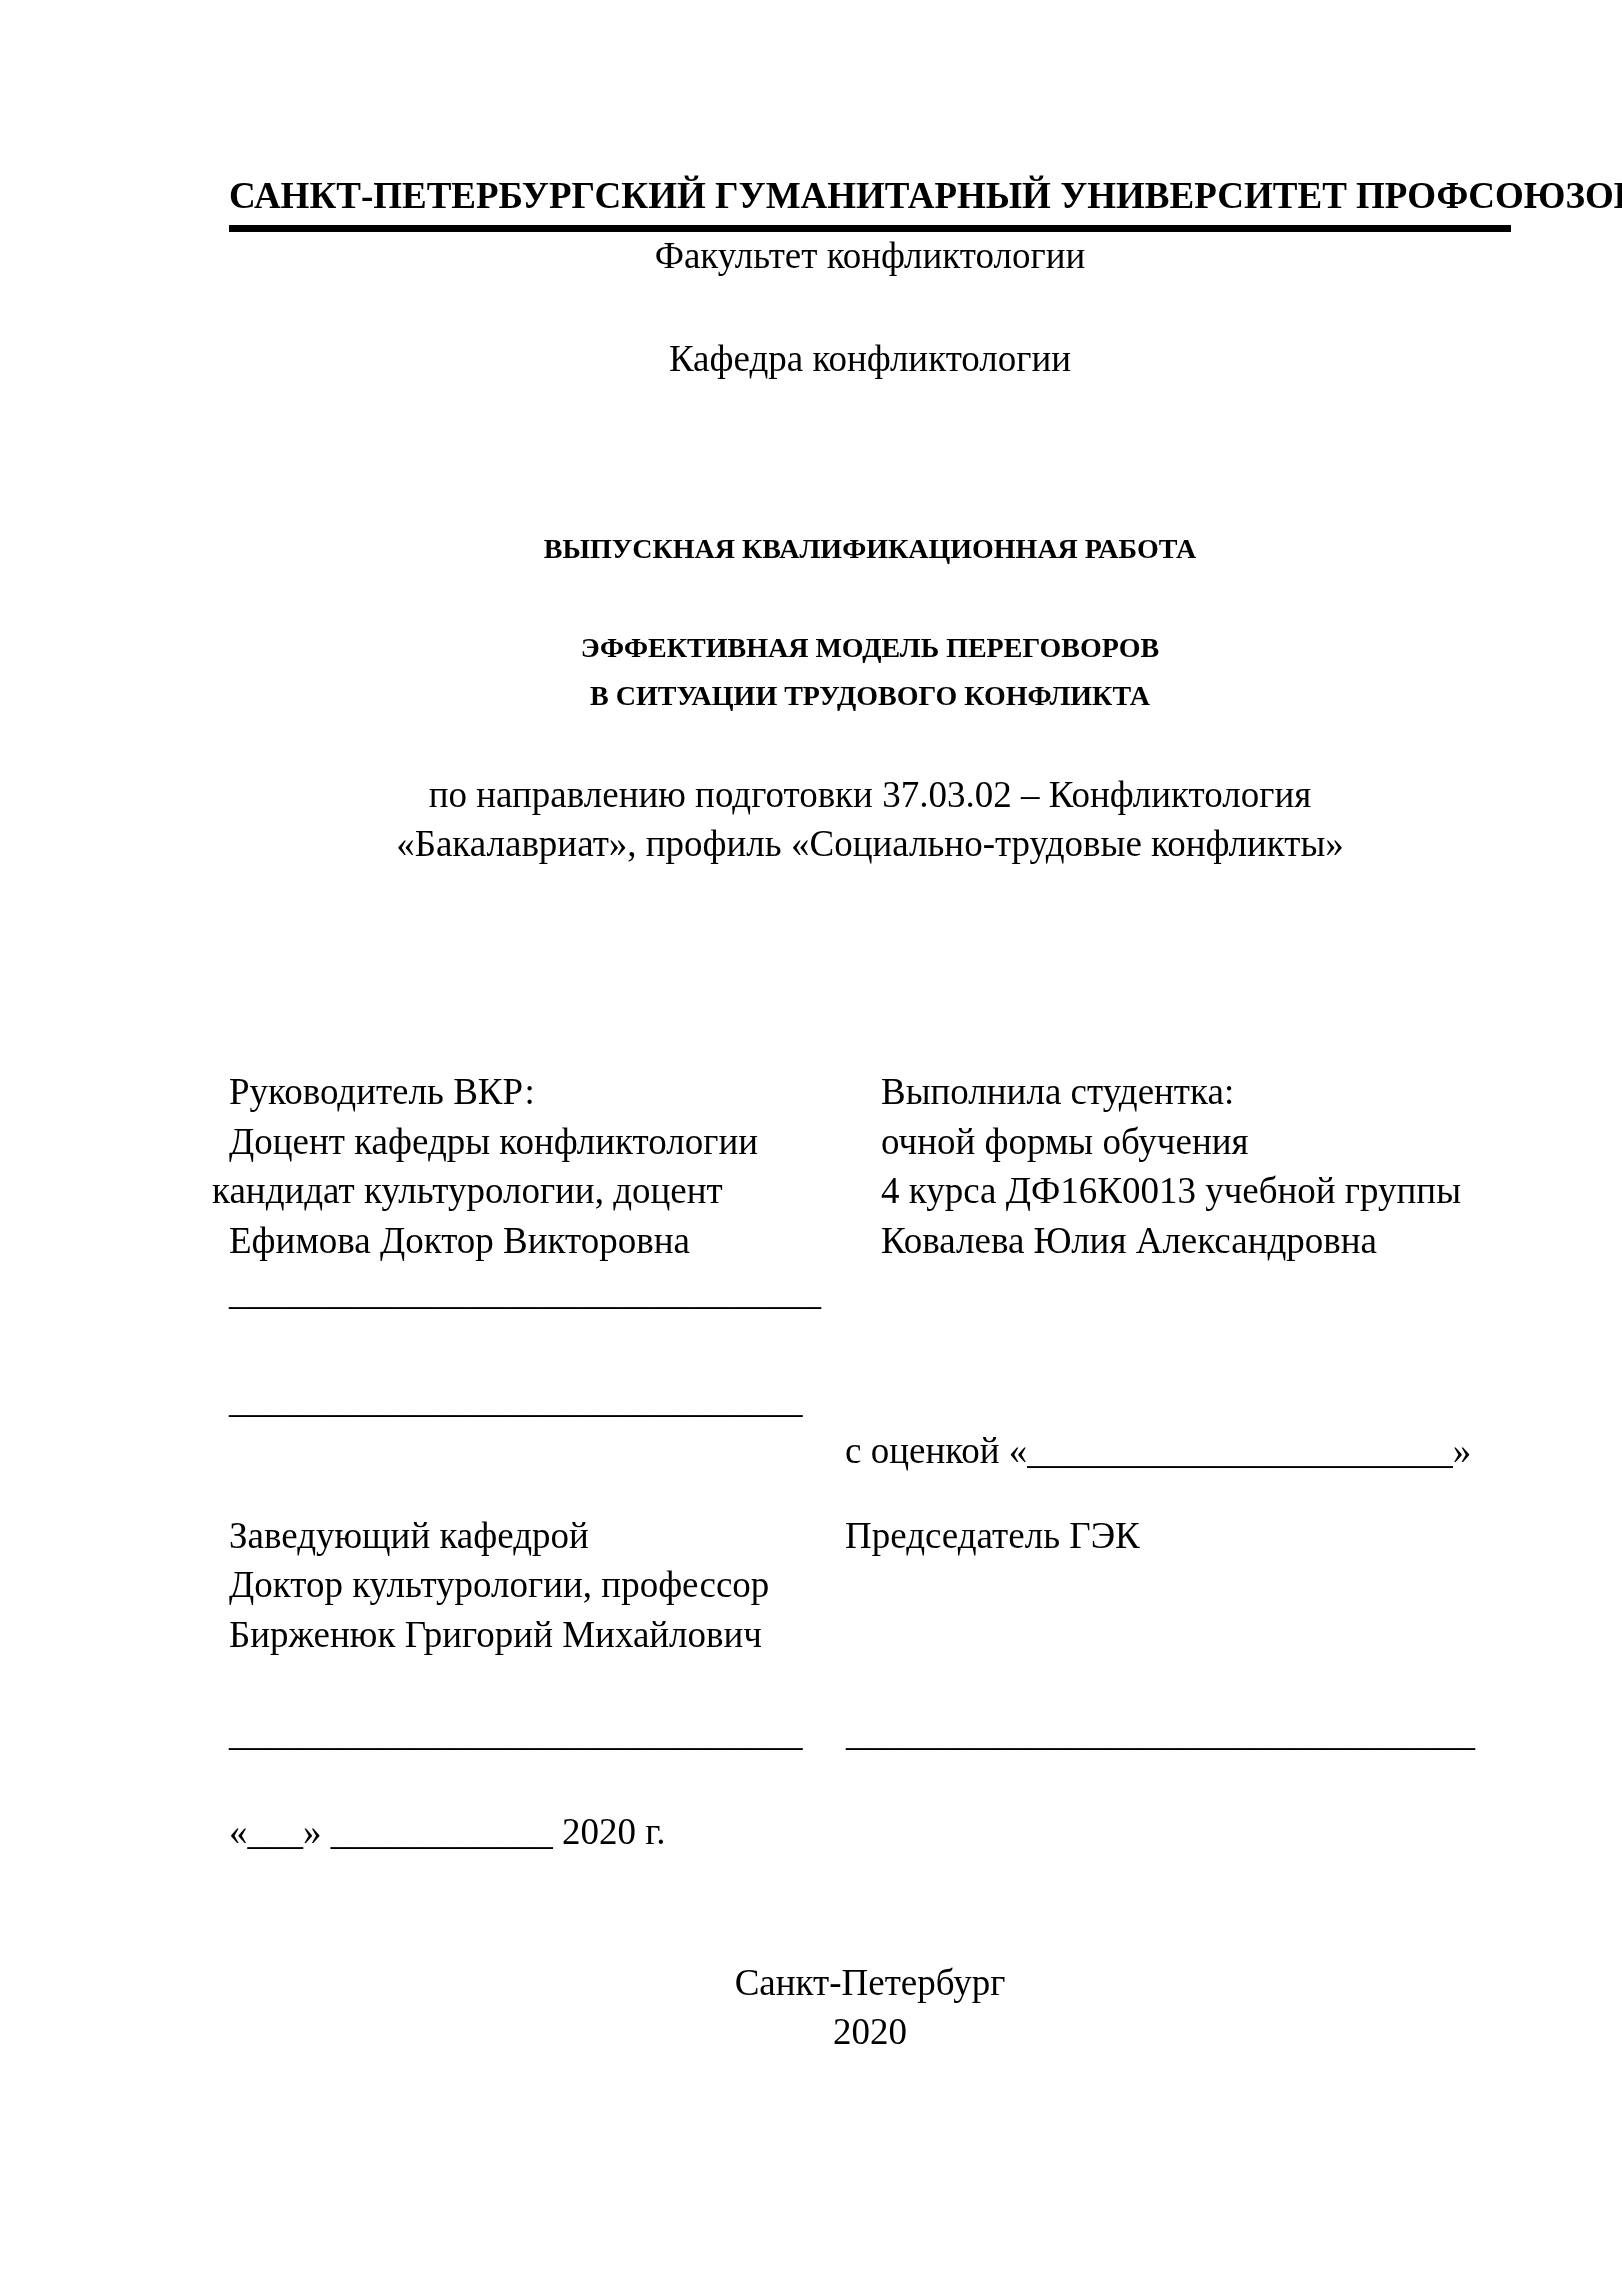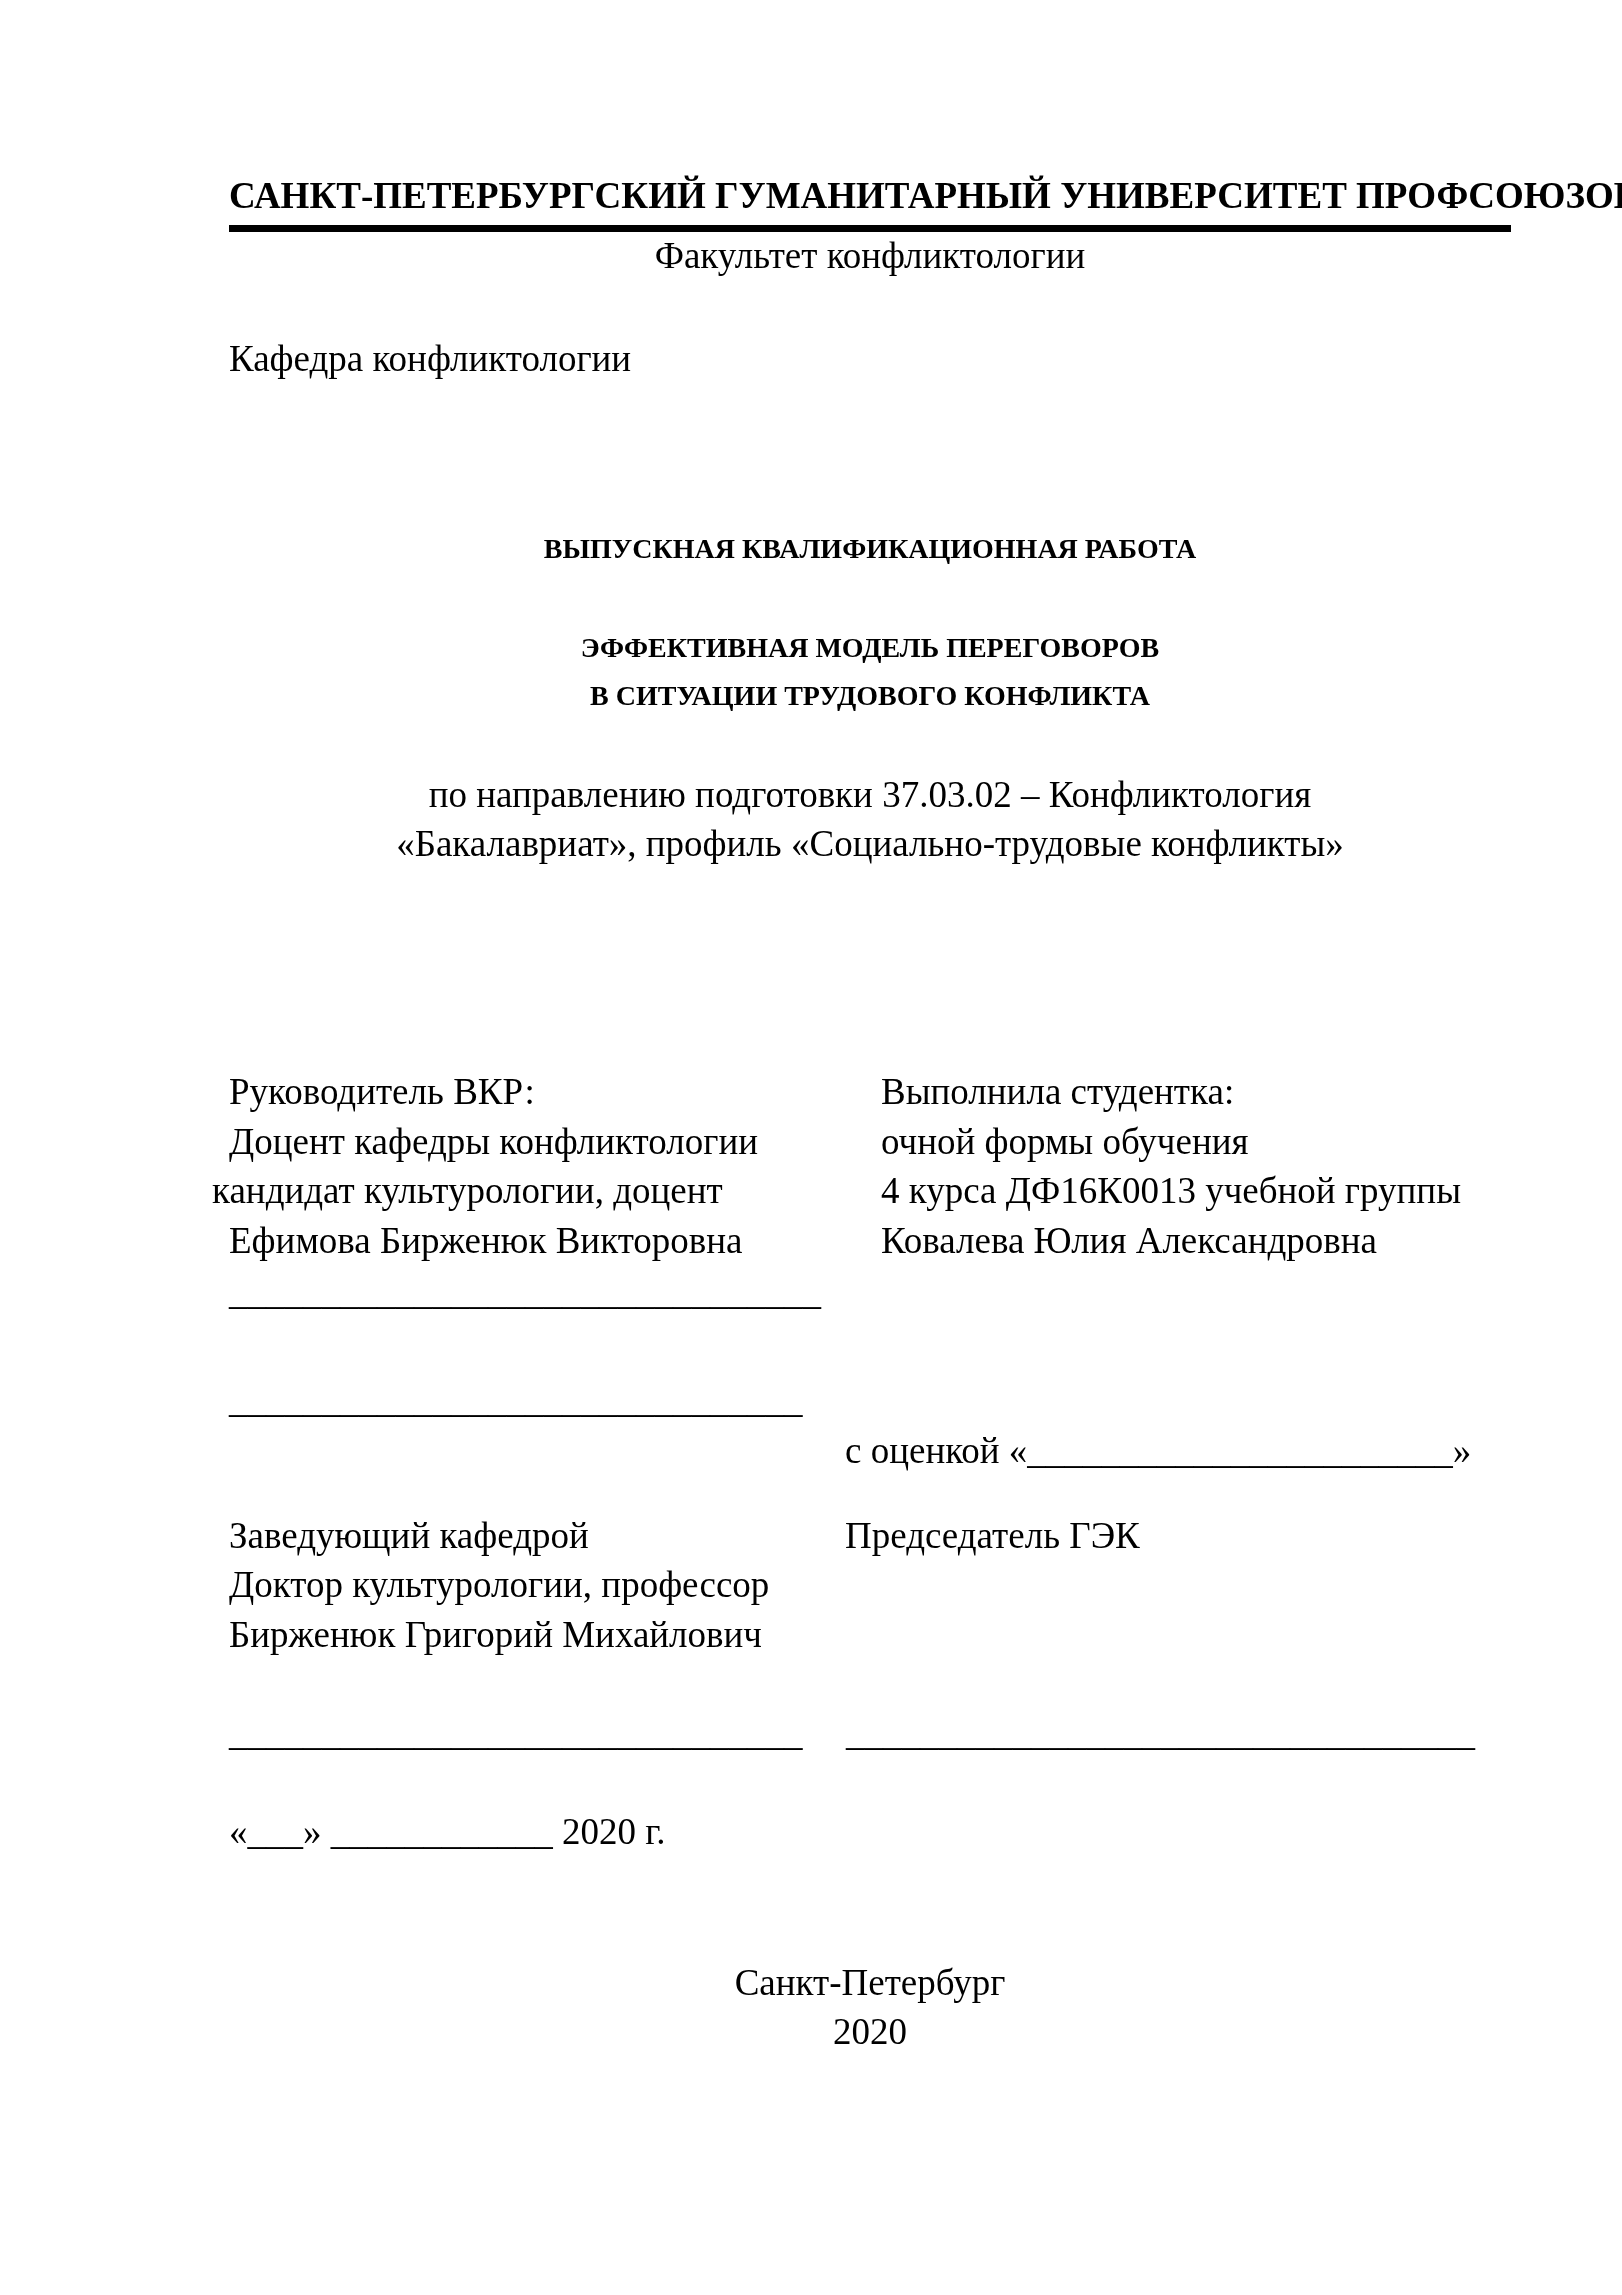--- a/index.html
+++ b/index.html
@@ -15,21 +15,21 @@
   .t {
     position: absolute;
     white-space: pre;
     color: #000000;
     font-size: 37px;
     line-height: 45px;
   }
   .bold { font-weight: bold; }
   .big  { font-size: 28px; line-height: 49px; }
   .center { left: 229px; width: 1282px; text-align: center; }
-  .right-align { left: 229px; width: 1282px; text-align: left; }
+  .right-align { left: 229px; width: 1282px; text-align: center; }
   .rule {
     position: absolute;
     left: 229px;
     width: 1282px;
     height: 7px;
     background: #000000;
   }
 </style>
 </head>
 <body>
@@ -43,21 +43,21 @@
 
   <div class="t bold big center" style="top:524px">ВЫПУСКНАЯ КВАЛИФИКАЦИОННАЯ РАБОТА</div>
   <div class="t bold big center" style="top:623px">ЭФФЕКТИВНАЯ МОДЕЛЬ ПЕРЕГОВОРОВ</div>
   <div class="t bold big center" style="top:671px">В СИТУАЦИИ ТРУДОВОГО КОНФЛИКТА</div>
   <div class="t center" style="top:772px">по направлению подготовки 37.03.02 – Конфликтология</div>
   <div class="t center" style="top:821px">«Бакалавриат», профиль «Социально-трудовые конфликты»</div>
 
   <div class="t" style="left:229px; top:1069px">Руководитель ВКР:</div>
   <div class="t" style="left:229px; top:1119px">Доцент кафедры конфликтологии</div>
   <div class="t" style="left:212px; top:1168px">кандидат культурологии, доцент</div>
-  <div class="t" style="left:229px; top:1218px">Ефимова Бирженюк Викторовна</div>
+  <div class="t" style="left:229px; top:1218px">Ефимова Доктор Викторовна</div>
 
   <div class="t" style="left:881px; top:1069px">Выполнила студентка:</div>
   <div class="t" style="left:881px; top:1119px">очной формы обучения</div>
   <div class="t" style="left:881px; top:1168px">4 курса ДФ16К0013 учебной группы</div>
   <div class="t" style="left:881px; top:1218px">Ковалева Юлия Александровна</div>
 
   <div class="t" style="left:229px; top:1269px">________________________________</div>
 
   <div class="t" style="left:229px; top:1377px">_______________________________</div>
   <div class="t" style="left:845px; top:1428px">с оценкой «_______________________»</div>

